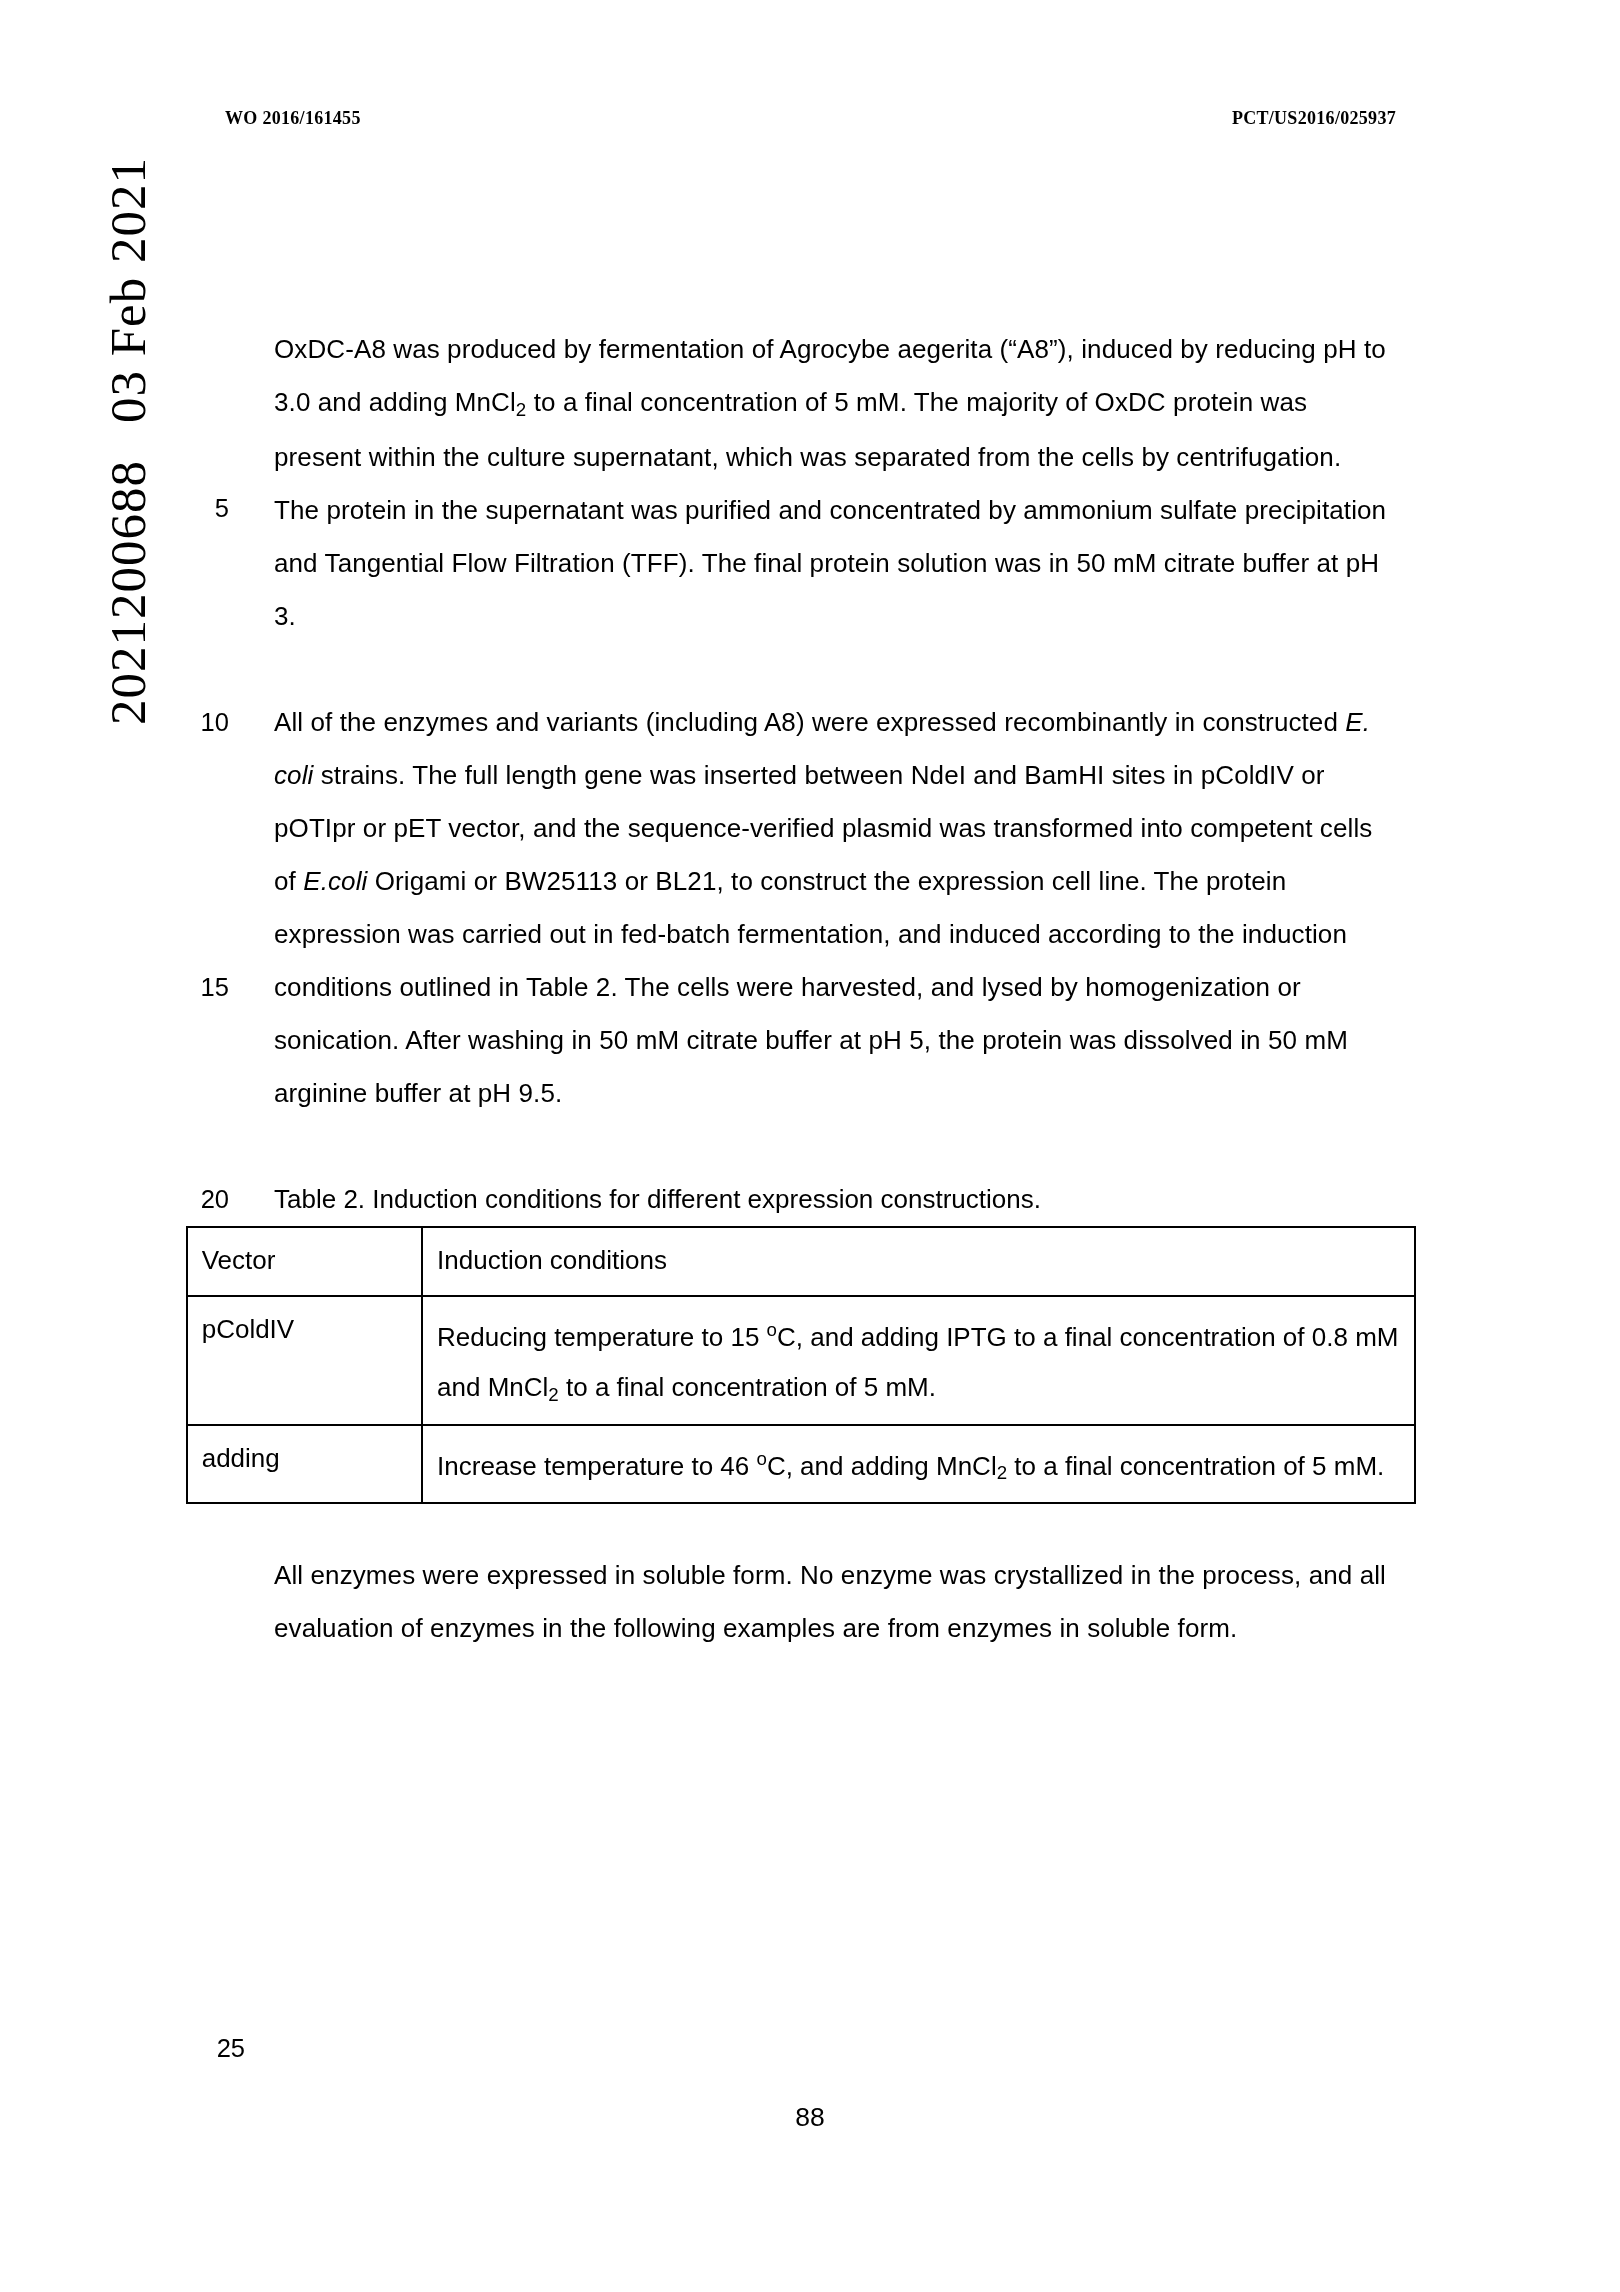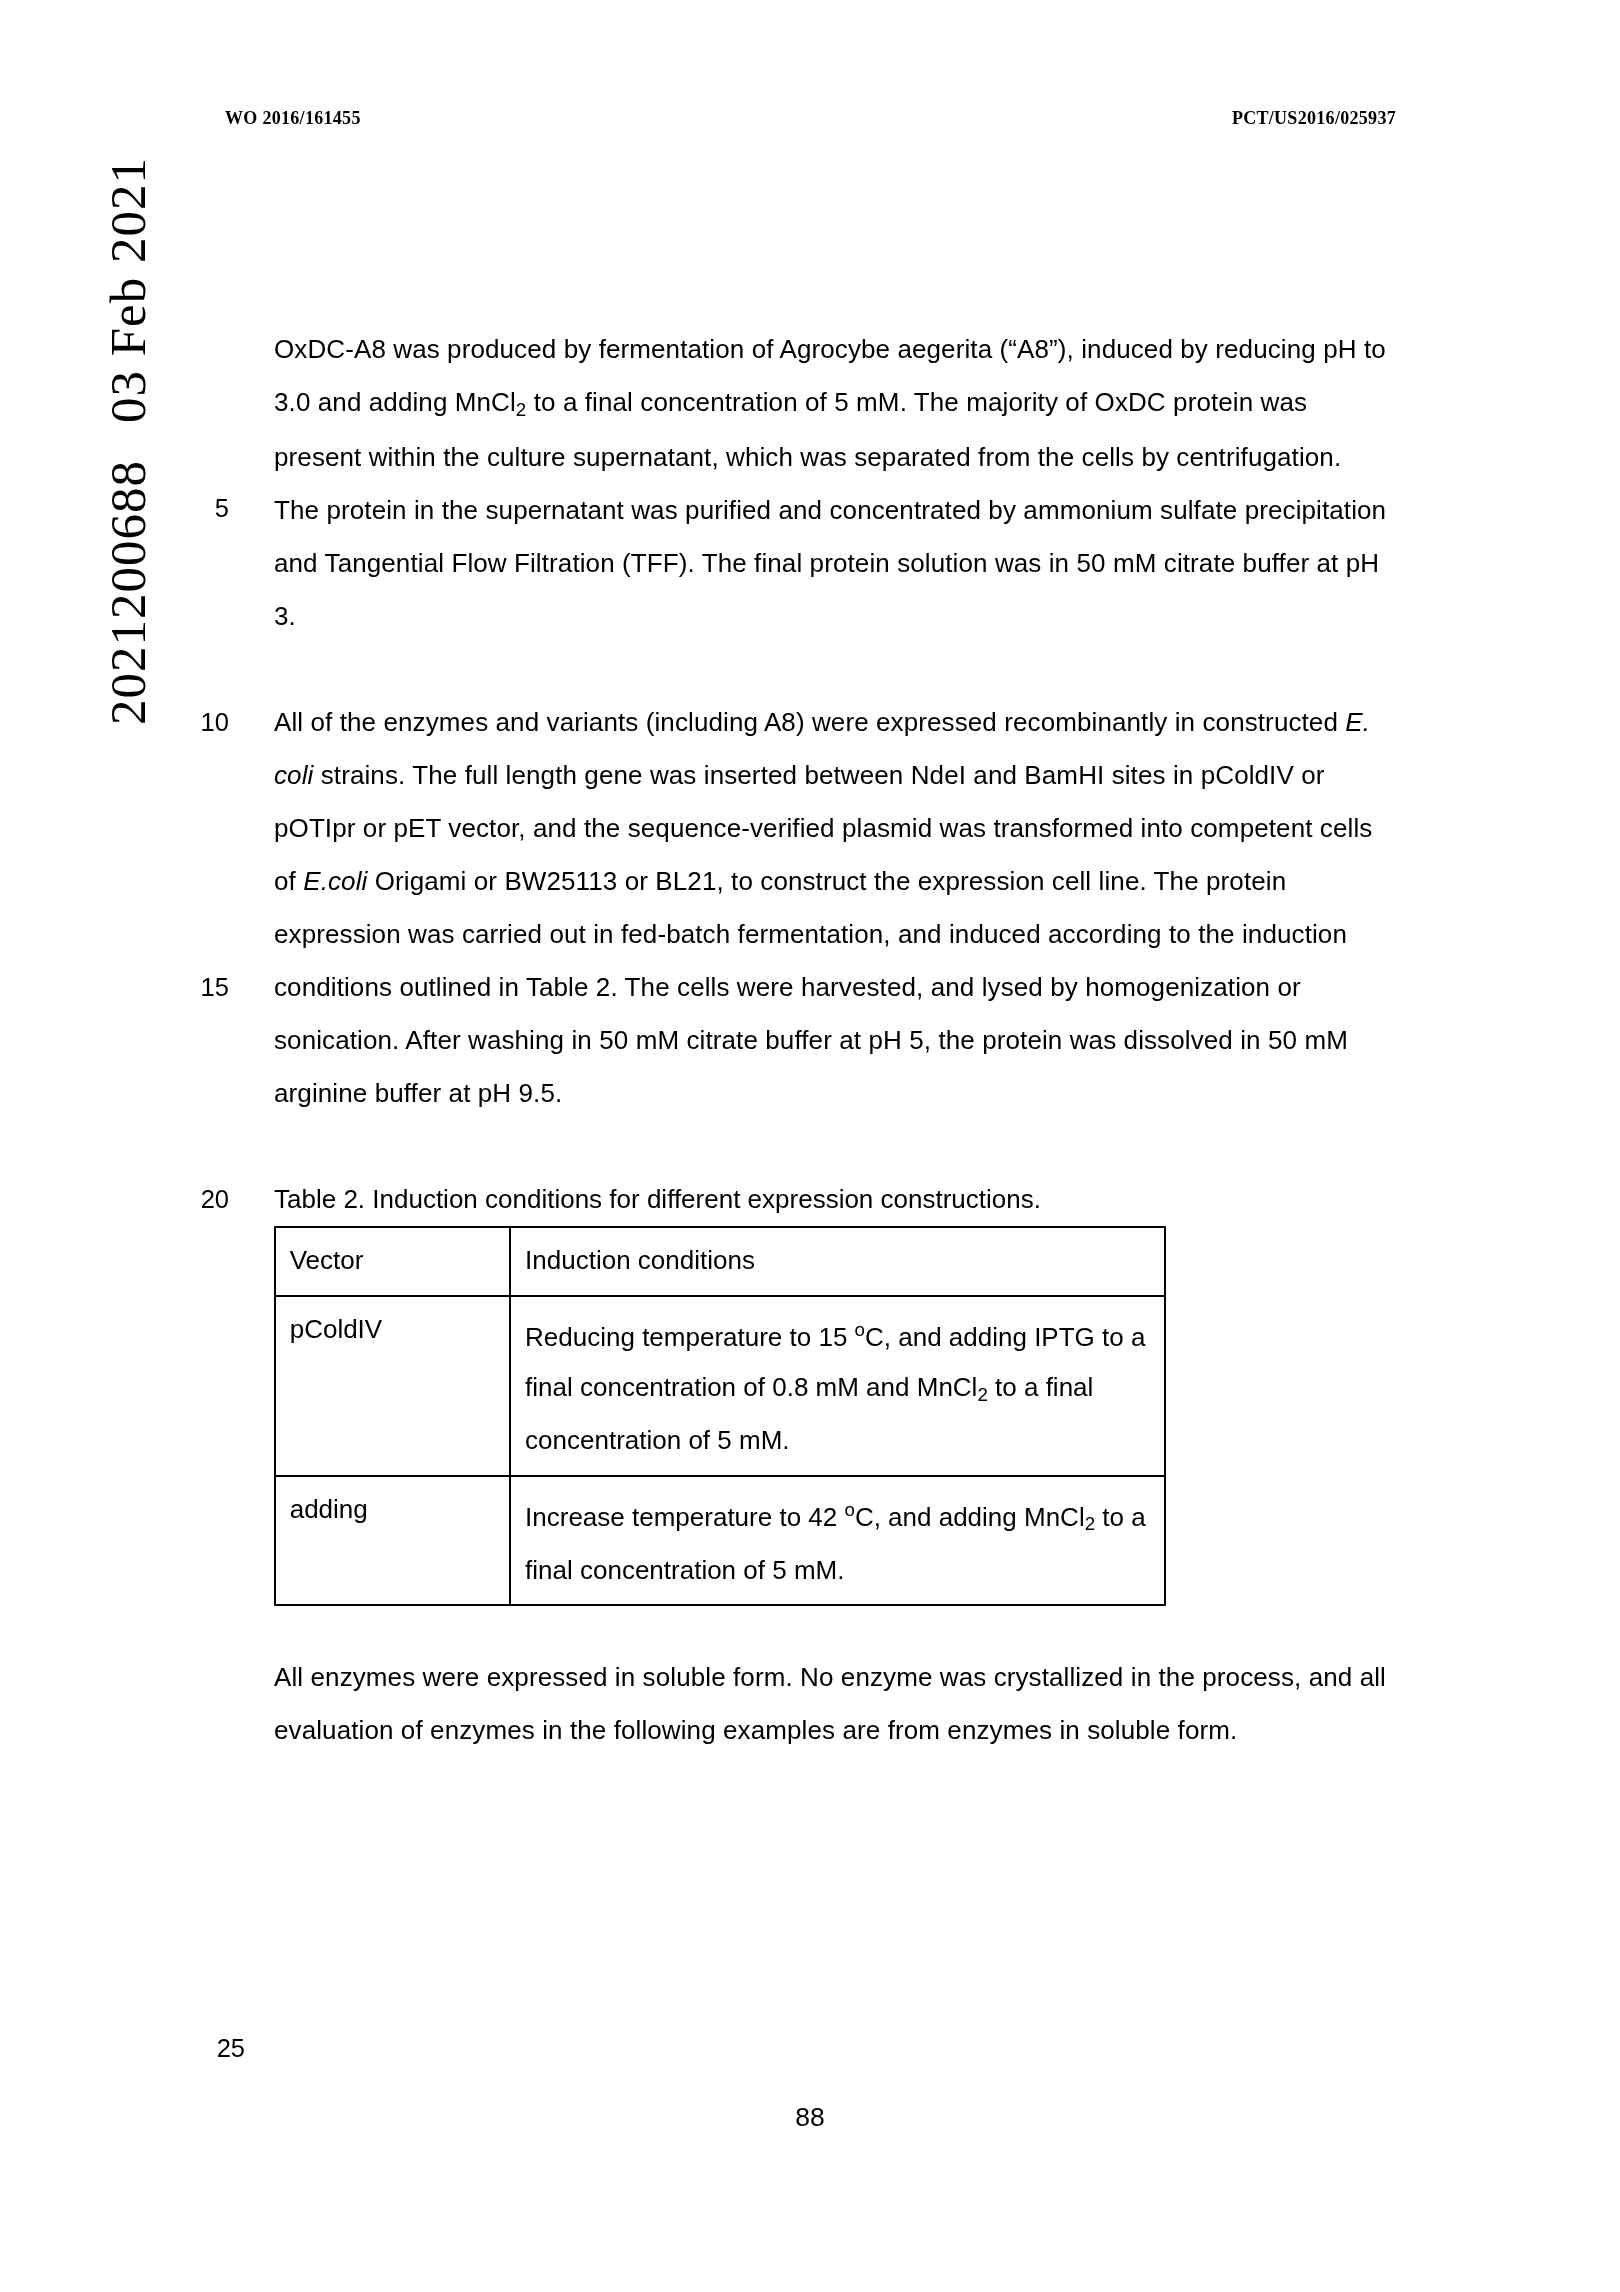--- a/index.html
+++ b/index.html
@@ -88,23 +88,22 @@
   .sup-deg { font-size: 0.72em; vertical-align: super; }
 
   
   .table-caption {
     position: relative;
     font-size: 26px;
     line-height: 53px;
     padding-left: 88px;
   }
   table.induction {
-    margin-left: 88px;
     border-collapse: collapse;
-    width: 892px;
+    width: 1230px;
     table-layout: fixed;
   }
   table.induction td {
     border: 2px solid #000;
     padding: 6.9px 13.7px 8.8px 13.7px;
     font-size: 26px;
     line-height: 51px;
     vertical-align: top;
   }
   table.induction td.col-vector { width: 206px; }
@@ -163,21 +162,21 @@
       <tr>
         <td class="col-vector">Vector</td>
         <td>Induction conditions</td>
       </tr>
       <tr>
         <td class="col-vector">pColdIV</td>
         <td><span>Reducing temperature to 15 </span><span class="sup-deg">o</span><span>C, and adding IPTG to a final concentration of 0.8 mM and MnCl</span><sub>2</sub><span> to a final concentration of 5 mM.</span></td>
       </tr>
       <tr>
         <td class="col-vector">adding</td>
-        <td><span>Increase temperature to 42 </span><span class="sup-deg">o</span><span>C, and adding MnCl</span><sub>2</sub><span> to a final concentration of 5 mM.</span></td>
+        <td><span>Increase temperature to 46 </span><span class="sup-deg">o</span><span>C, and adding MnCl</span><sub>2</sub><span> to a final concentration of 5 mM.</span></td>
       </tr>
     </tbody>
   </table>
 
   <p class="para" style="margin-top:45px;">
     <span>All enzymes were expressed in soluble form.  No enzyme was crystallized in the process, and all evaluation of enzymes in the following examples are from enzymes in soluble form.</span>
   </p>
 </div>
 
 <div class="trailing-lineno">25</div>

